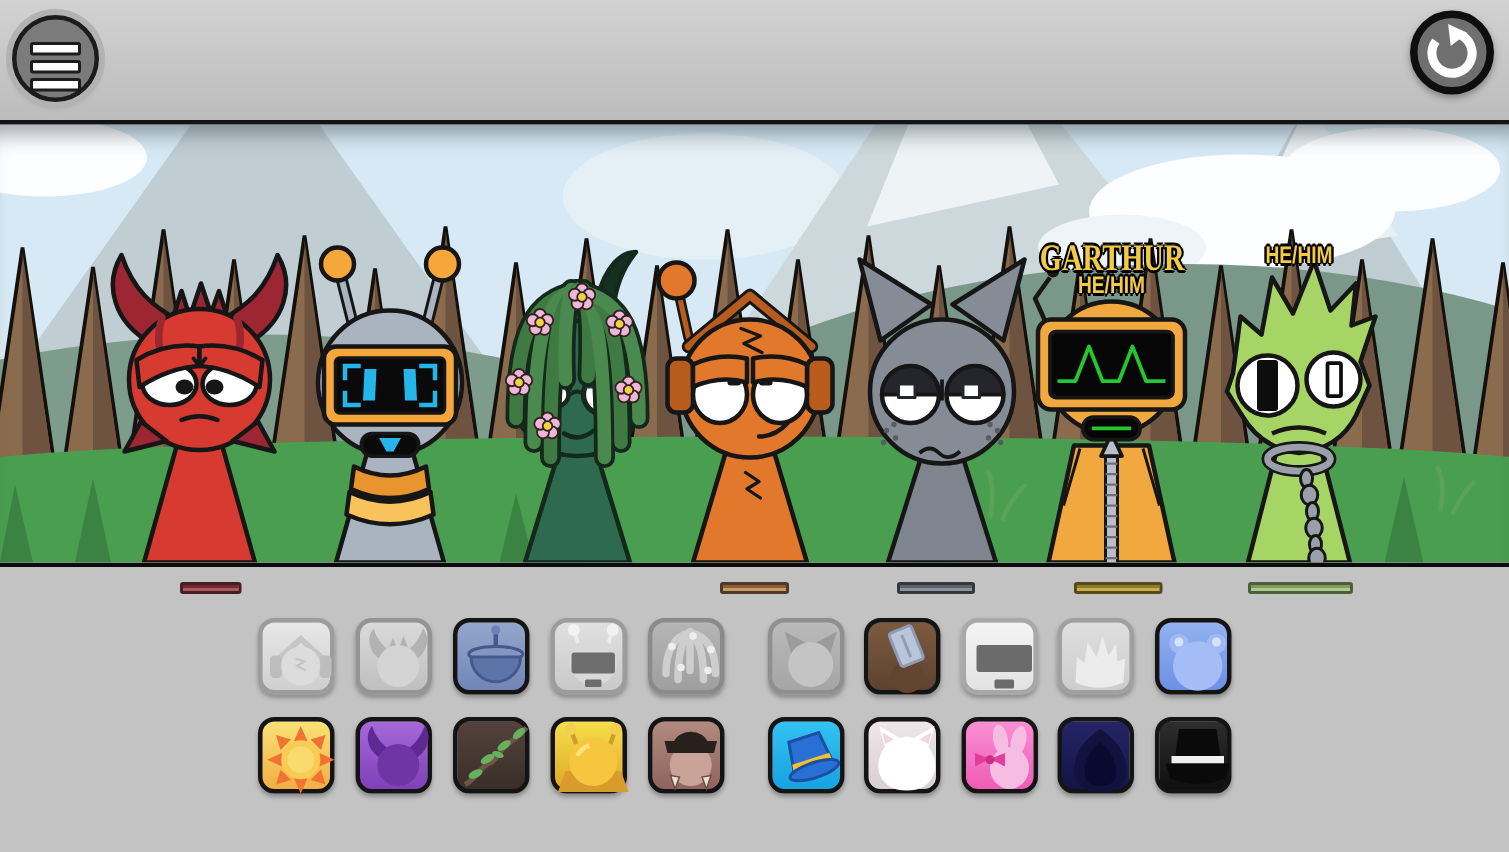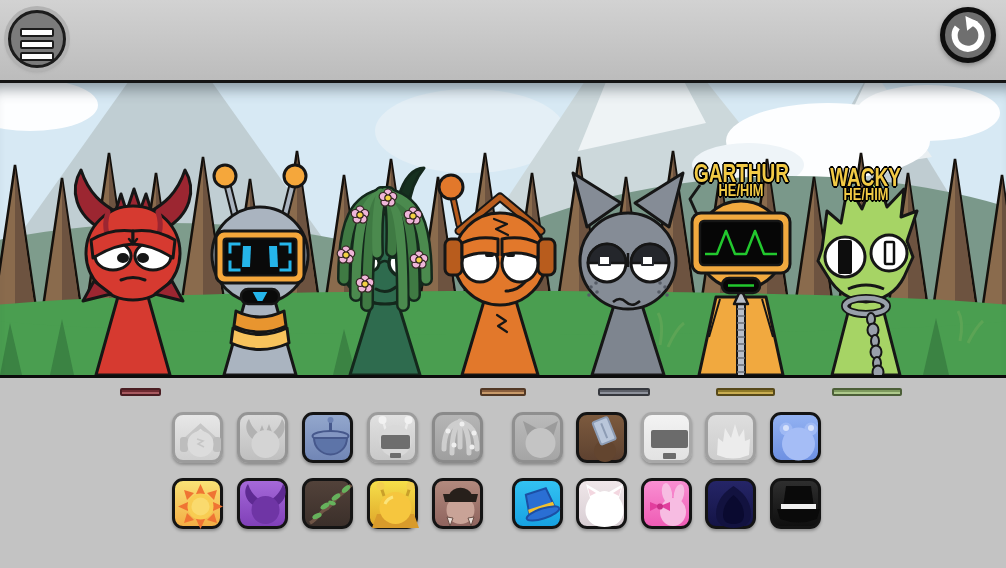--- a/index.html
+++ b/index.html
@@ -19,21 +19,21 @@
   
   .stage{position:absolute;top:83px;left:0;width:1006px;height:292px;background:#d7e9f4;
          border-bottom:3px solid #0c0c0c;overflow:hidden;}
   .stage::after{content:"";position:absolute;inset:0;z-index:25;
                 box-shadow:inset 0 16px 14px -10px rgba(40,50,60,.45);pointer-events:none;}
   .bg-svg{position:absolute;left:0;top:0;z-index:1;}
   .char{position:absolute;bottom:0;width:130px;height:212px;z-index:10;}
   .nameplate{position:absolute;width:150px;text-align:center;z-index:20;color:#f2ca45;
              text-shadow:-2px 0 #000,2px 0 #000,0 -2px #000,0 2px #000,
                          -1px -1px #000,1px 1px #000,-1px 1px #000,1px -1px #000;}
-  .np-name{font-size:25px;font-weight:bold;line-height:24px;}
+  .np-name{font-size:25px;font-weight:bold;line-height:24px;font-family:Liberation Serif, serif;}
   .np-name span{display:inline-block;transform:scaleX(.76);}
   .np-pron{font-size:16px;font-weight:bold;line-height:11px;}
   .np-pron span{display:inline-block;transform:scaleX(.8);}
   
   .panel{position:absolute;top:378px;left:0;right:0;bottom:0;background:#c3c3c3;}
   .pbar{position:absolute;top:10px;height:4px;border:2px solid;border-radius:2px;}
   .icon{position:absolute;width:51px;height:51px;border:3px solid #999;border-radius:11px;
         padding:0;cursor:pointer;box-shadow:0 2px 3px rgba(0,0,0,.28);}
   .icon svg{display:block;border-radius:8px;}
 </style>
@@ -307,21 +307,20 @@
             <ellipse cx="77" cy="209" rx="5.5" ry="6.5"></ellipse>
         </g>
       </g>
     </svg>
 
     <div class="nameplate" style="left:666px;top:78px">
       <div class="np-name"><span>GARTHUR</span></div>
       <div class="np-pron"><span>HE/HIM</span></div>
     </div>
     <div class="nameplate" style="left:791px;top:82px">
-      <div class="np-name"><span>WACKY</span></div>
       <div class="np-pron"><span>HE/HIM</span></div>
     </div>
   </div>
 
   <div class="panel">
     <div class="pbar" style="left: 120px; width: 37px; border-color: rgb(74, 29, 34); background: linear-gradient(rgb(110, 42, 48) 0px, rgb(110, 42, 48) 50%, rgb(168, 90, 96) 50%, rgb(168, 90, 96) 100%);"></div>
     <div class="pbar" style="left: 480px; width: 42px; border-color: rgb(82, 56, 36); background: linear-gradient(rgb(138, 95, 62) 0px, rgb(138, 95, 62) 50%, rgb(200, 154, 106) 50%, rgb(200, 154, 106) 100%);"></div>
     <div class="pbar" style="left: 598px; width: 48px; border-color: rgb(53, 55, 61); background: linear-gradient(rgb(93, 96, 104) 0px, rgb(93, 96, 104) 50%, rgb(141, 145, 155) 50%, rgb(141, 145, 155) 100%);"></div>
     <div class="pbar" style="left: 716px; width: 55px; border-color: rgb(87, 73, 26); background: linear-gradient(rgb(143, 122, 40) 0px, rgb(143, 122, 40) 50%, rgb(201, 173, 82) 50%, rgb(201, 173, 82) 100%);"></div>
     <div class="pbar" style="left: 832px; width: 66px; border-color: rgb(76, 95, 56); background: linear-gradient(rgb(126, 154, 94) 0px, rgb(126, 154, 94) 50%, rgb(174, 201, 140) 50%, rgb(174, 201, 140) 100%);"></div>

